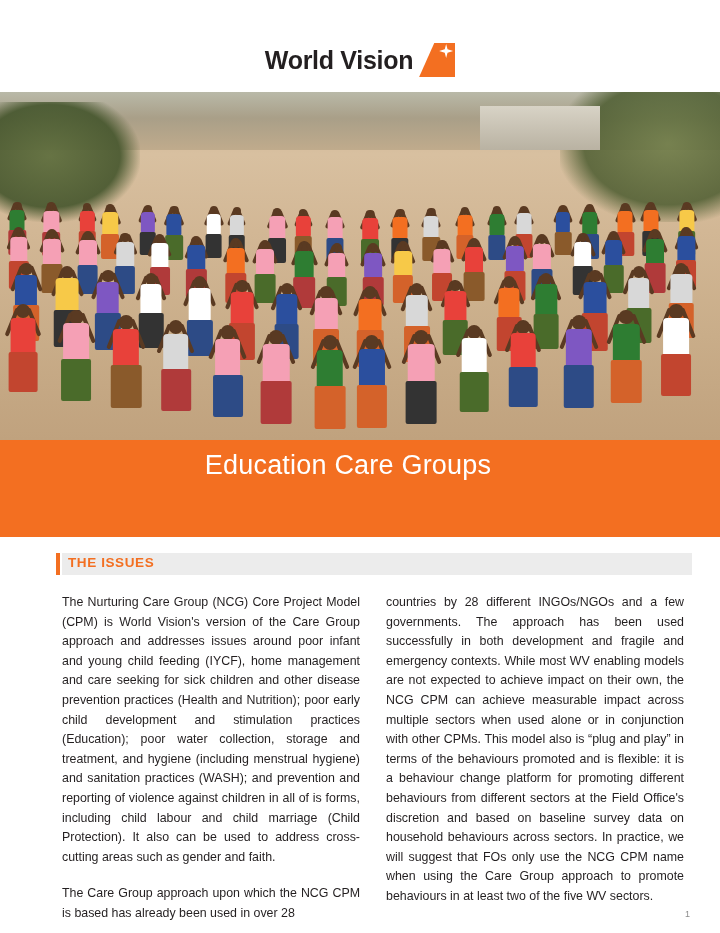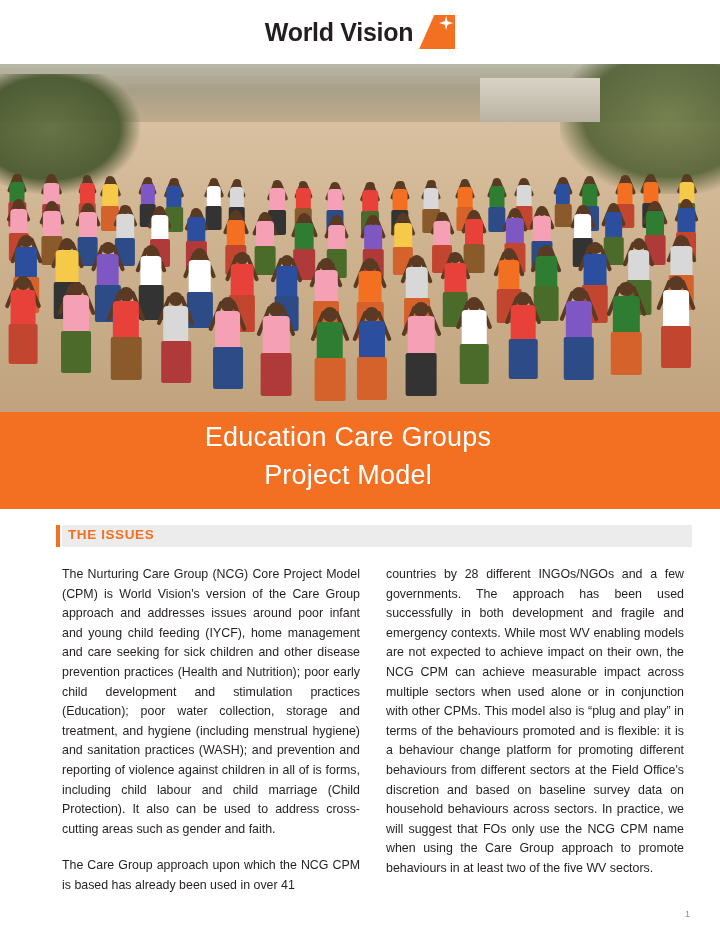--- a/index.html
+++ b/index.html
@@ -17,20 +17,21 @@
     overflow: hidden;
   }
 
   
   .logo-band {
     height: 64px;
     display: flex;
     align-items: center;
     justify-content: center;
     background: #ffffff;
+    margin-top: 28px;
   }
   .logo {
     display: flex;
     align-items: center;
     gap: 6px;
   }
   .logo-text {
     font-size: 25px;
     font-weight: bold;
     letter-spacing: -0.3px;
@@ -723,31 +724,30 @@
         <div class="arm r" style="height:31.5px;top:2.898px"></div>
         <div class="torso" style="width:25.83px;height:37.8px;top:13.7655px;background:#ffffff"></div>
         <div class="skirt" style="width:29.924999999999997px;height:42px;top:49.465500000000006px;background:#c2452f"></div>
       </div>
     </div>
 
 </div>
 
 <div class="title-band">
   <div class="l1">Education Care Groups</div>
-  <div class="l2">Project Model</div>
 </div>
 
 <div class="issues-bar">
   <span class="tick"></span>
   <span class="label">THE ISSUES</span>
 </div>
 
 <div class="body-cols">
   <div class="col">
     <p>The Nurturing Care Group (NCG) Core Project Model (CPM) is World Vision's version of the Care Group approach and addresses issues around poor infant and young child feeding (IYCF), home management and care seeking for sick children and other disease prevention practices (Health and Nutrition); poor early child development and stimulation practices (Education); poor water collection, storage and treatment, and hygiene (including menstrual    hygiene) and sanitation practices (WASH); and prevention and reporting of violence against children in all of is forms, including child labour and child marriage (Child Protection). It also can be used to address cross-cutting areas such as gender and faith.</p>
-    <p>The Care Group approach upon which the NCG CPM is based has already been used in over 41</p>
+    <p>The Care Group approach upon which the NCG CPM is based has already been used in over 28</p>
   </div>
   <div class="col">
     <p>countries by 28 different INGOs/NGOs and  a few governments. The approach has been used successfully in both development and fragile and emergency contexts. While most WV enabling models are not expected to achieve impact on their own, the NCG CPM can achieve measurable impact across multiple sectors when used alone or in conjunction with other CPMs. This model also is “plug and play” in terms of the behaviours promoted and is flexible: it is a behaviour change platform for promoting different behaviours from different sectors at the Field Office's discretion and based on baseline survey data on household behaviours across sectors. In practice, we will suggest that FOs only use the NCG CPM name when using the Care Group approach to promote behaviours in at least two of the five WV sectors.</p>
   </div>
 </div>
 
 <div class="page-num">1</div>
 
 </body></html>

